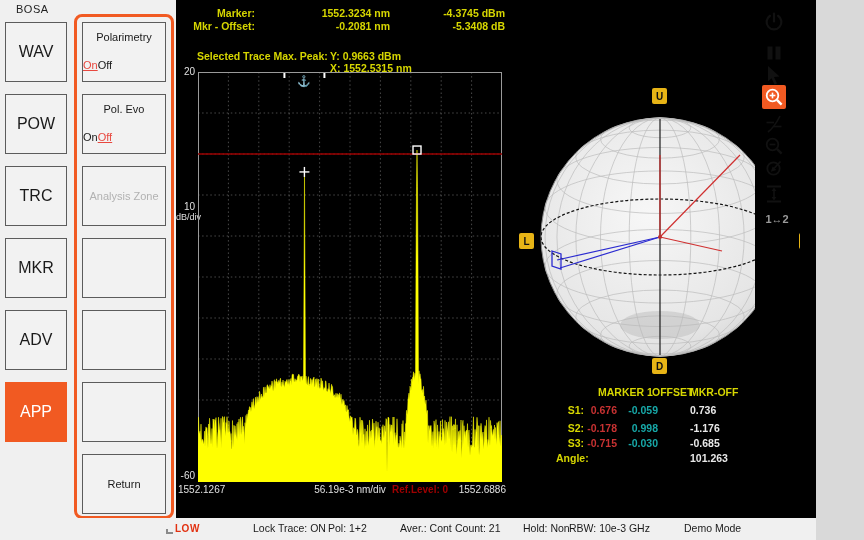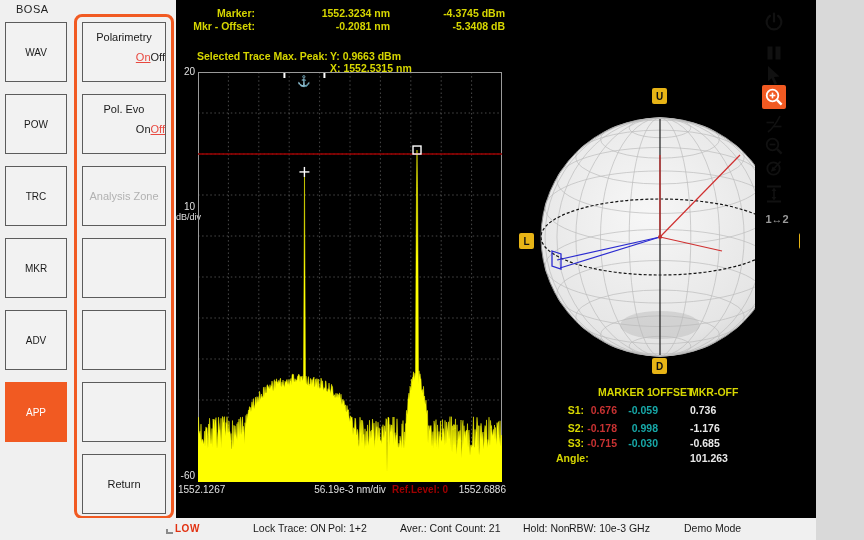--- a/index.html
+++ b/index.html
@@ -2,27 +2,27 @@
 <html><head>
 <meta charset="utf-8">
 <style>
   html,body{margin:0;padding:0;background:#d9d9d9;}
   *{box-sizing:border-box;font-family:"Liberation Sans",sans-serif;}
   #stage{position:relative;width:816px;height:540px;background:#f0f0f0;overflow:hidden;}
 
   
   #brand{position:absolute;left:16px;top:3px;font-size:11px;color:#222;letter-spacing:0.5px;}
   .menu-btn{position:absolute;left:5px;width:62px;height:60px;background:#f2f2f2;border:1px solid #5c5c5c;
-    display:flex;align-items:center;justify-content:center;font-size:10px;color:#1a1a1a;cursor:default;}
+    display:flex;align-items:center;justify-content:center;font-size:16px;color:#1a1a1a;cursor:default;}
   .menu-btn.active{background:#f15a22;border-color:#f15a22;color:#fff;}
   #submenu-outline{position:absolute;left:74px;top:14px;width:100px;height:505px;border:3px solid #f15a22;border-radius:8px;}
   .sub-cell{position:absolute;left:82px;width:84px;height:60px;background:#f2f2f2;border:1px solid #5c5c5c;
     font-size:11px;color:#1a1a1a;text-align:center;}
   .sub-title{margin-top:8px;font-size:11px;}
-  .onoff-row{display:flex;justify-content:flex-end;margin-top:8px;font-size:11px;}
+  .onoff-row{display:flex;justify-content:flex-start;margin-top:16px;font-size:11px;}
   .state-sel{color:#e8483f;text-decoration:underline;}
   .sub-center{display:flex;align-items:center;justify-content:center;height:100%;}
   .disabled-text{color:#b2b2b2;}
 
   
   #main{position:absolute;left:176px;top:0;width:644px;height:518px;background:#000;}
   .ro{position:absolute;font-size:10.5px;font-weight:bold;color:#d6d600;white-space:nowrap;}
   .ro.r{text-align:right;}
 
   

